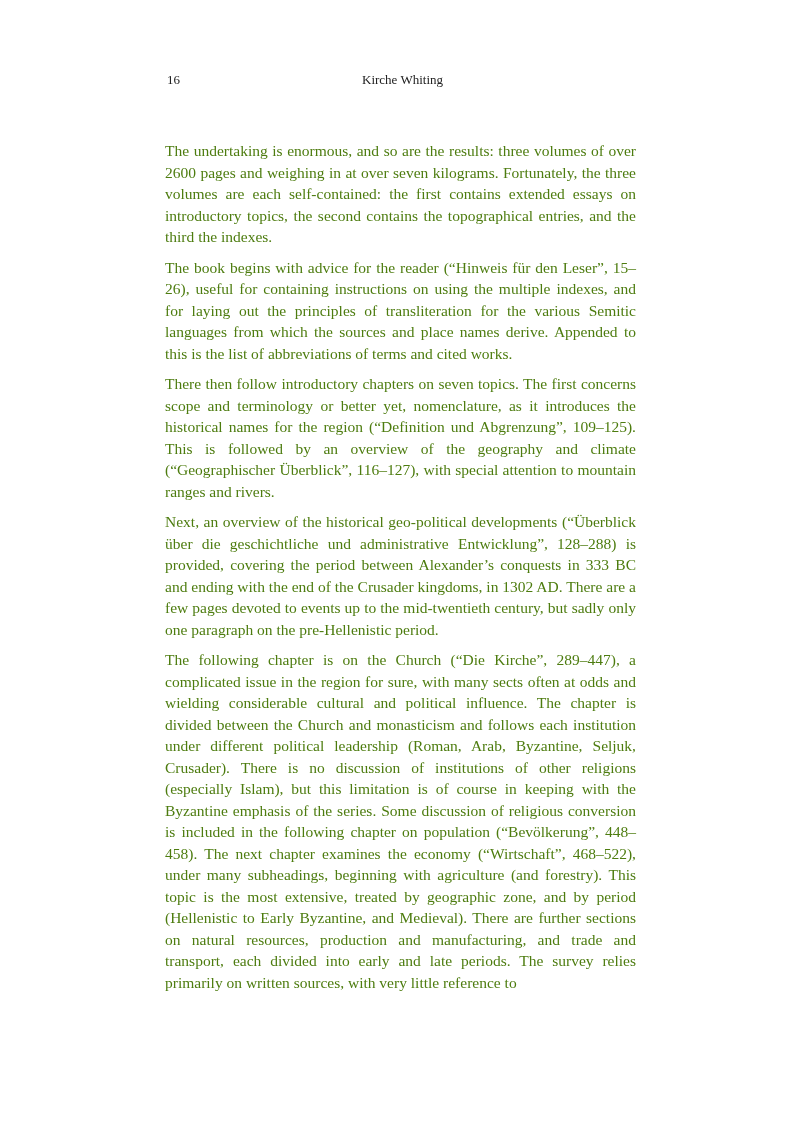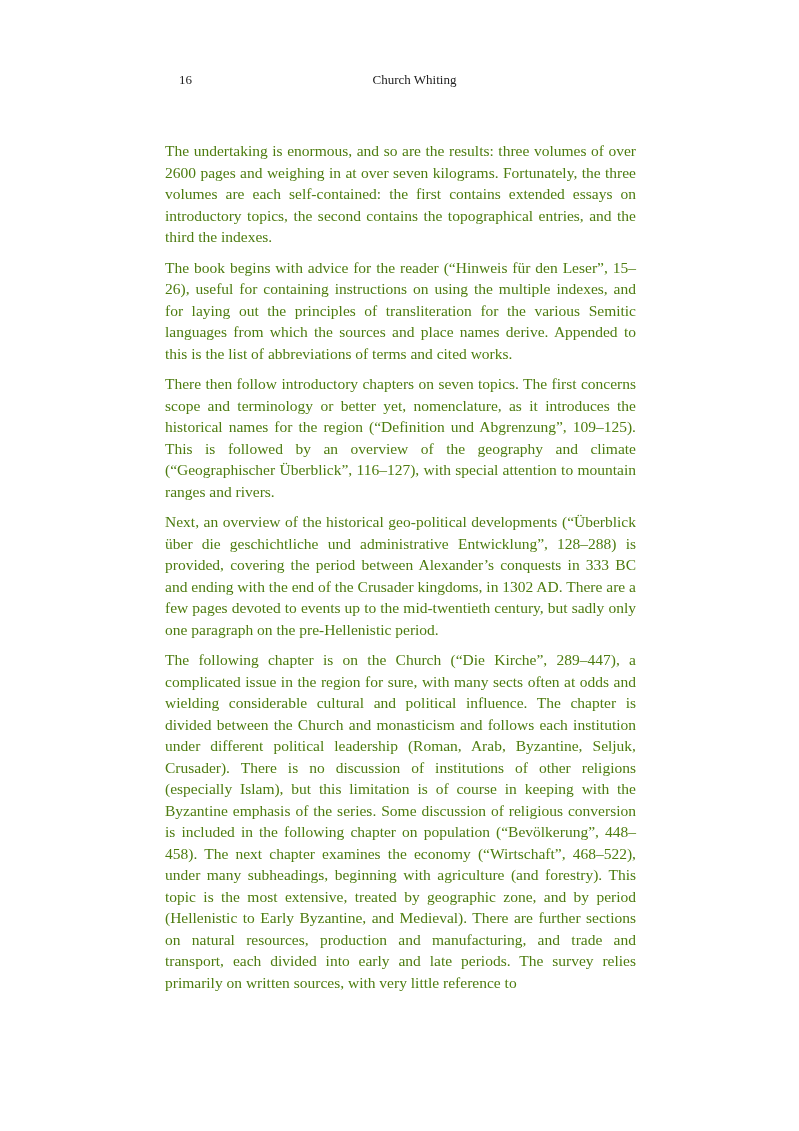--- a/index.html
+++ b/index.html
@@ -12,21 +12,21 @@
     width: 799px;
     height: 1131px;
     background: #ffffff;
     font-family: "Liberation Serif", "DejaVu Serif", serif;
     color: #1c1c1c;
     overflow: hidden;
   }
   .running-header {
     position: absolute;
     top: 72px;
-    left: 179px;
+    left: 167px;
     width: 471px;
     font-size: 13px;
     line-height: 16px;
     color: #222222;
   }
   .running-header .page-number {
     position: absolute;
     left: 0;
     top: 0;
   }
@@ -49,21 +49,21 @@
     padding: 0;
   }
 </style>
 </head>
 <body>
 
 <div class="page">
 
   <div class="running-header">
     <span class="page-number">16</span>
-    <span class="header-title">Church Whiting</span>
+    <span class="header-title">Kirche Whiting</span>
   </div>
 
   <div class="article-body">
       <p>The undertaking is enormous, and so are the results: three volumes of over 2600 pages and weighing in at over seven kilograms. Fortunately, the three volumes are each self-contained: the first contains extended essays on introductory topics, the second contains the topographical entries, and the third the indexes.</p>
       <p>The book begins with advice for the reader (“Hinweis für den Leser”, 15–26), useful for containing instructions on using the multiple indexes, and for laying out the principles of transliteration for the various Semitic languages from which the sources and place names derive. Appended to this is the list of abbreviations of terms and cited works.</p>
       <p>There then follow introductory chapters on seven topics. The first concerns scope and terminology or better yet, nomenclature, as it introduces the historical names for the region (“Definition und Abgrenzung”, 109–125). This is followed by an overview of the geography and climate (“Geographischer Überblick”, 116–127), with special attention to mountain ranges and rivers.</p>
       <p>Next, an overview of the historical geo-political developments (“Überblick über die geschichtliche und administrative Entwicklung”, 128–288) is provided, covering the period between Alexander’s conquests in 333 BC and ending with the end of the Crusader kingdoms, in 1302 AD. There are a few pages devoted to events up to the mid-twentieth century, but sadly only one paragraph on the pre-Hellenistic period.</p>
       <p>The following chapter is on the Church (“Die Kirche”, 289–447), a complicated issue in the region for sure, with many sects often at odds and wielding considerable cultural and political influence. The chapter is divided between the Church and monasticism and follows each institution under different political leadership (Roman, Arab, Byzantine, Seljuk, Crusader). There is no discussion of institutions of other religions (especially Islam), but this limitation is of course in keeping with the Byzantine emphasis of the series. Some discussion of religious conversion is included in the following chapter on population (“Bevölkerung”, 448–458). The next chapter examines the economy (“Wirtschaft”, 468–522), under many subheadings, beginning with agriculture (and forestry). This topic is the most extensive, treated by geographic zone, and by period (Hellenistic to Early Byzantine, and Medieval). There are further sections on natural resources, production and manufacturing, and trade and transport, each divided into early and late periods. The survey relies primarily on written sources, with very little reference to</p>
     </div>
 

